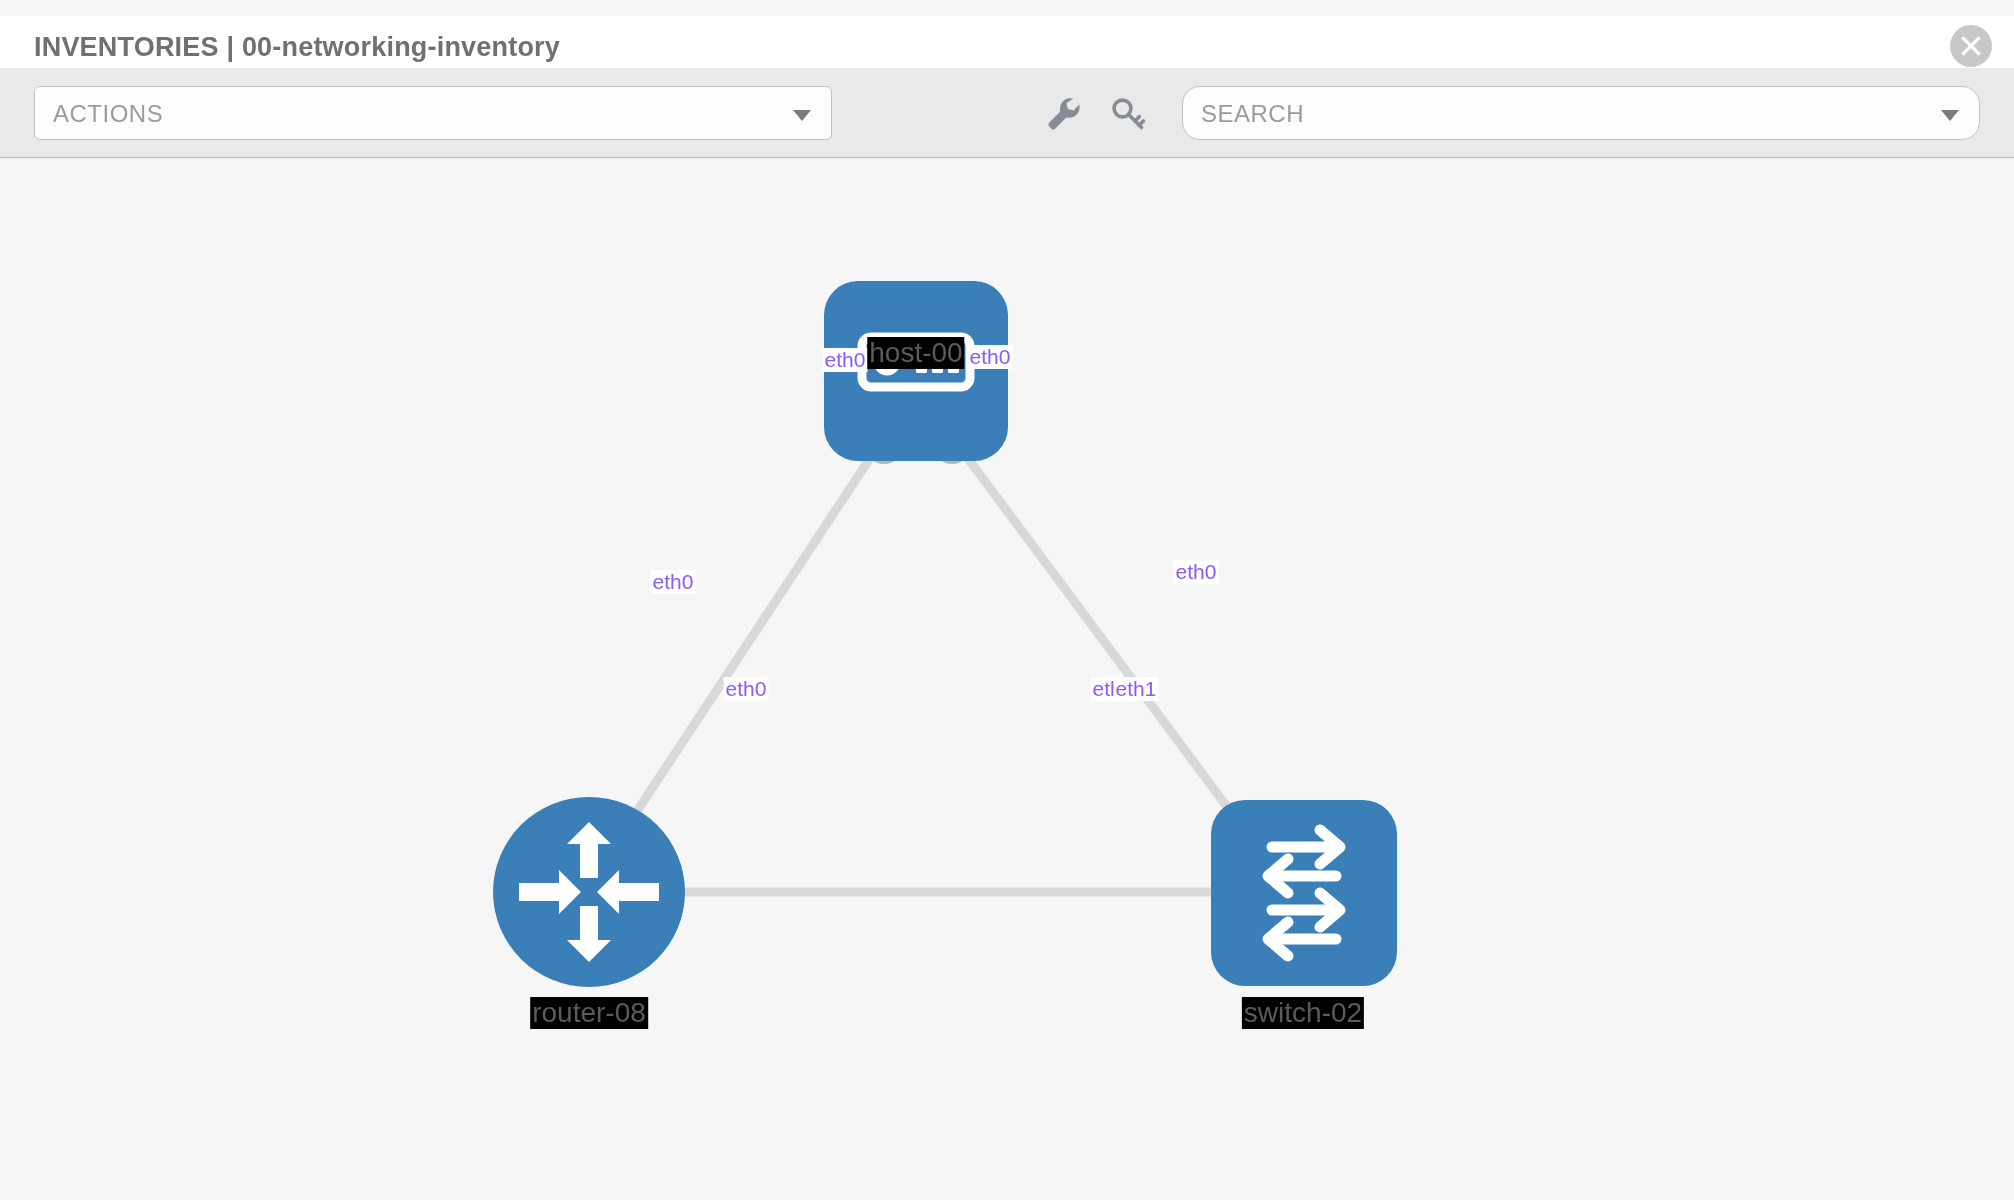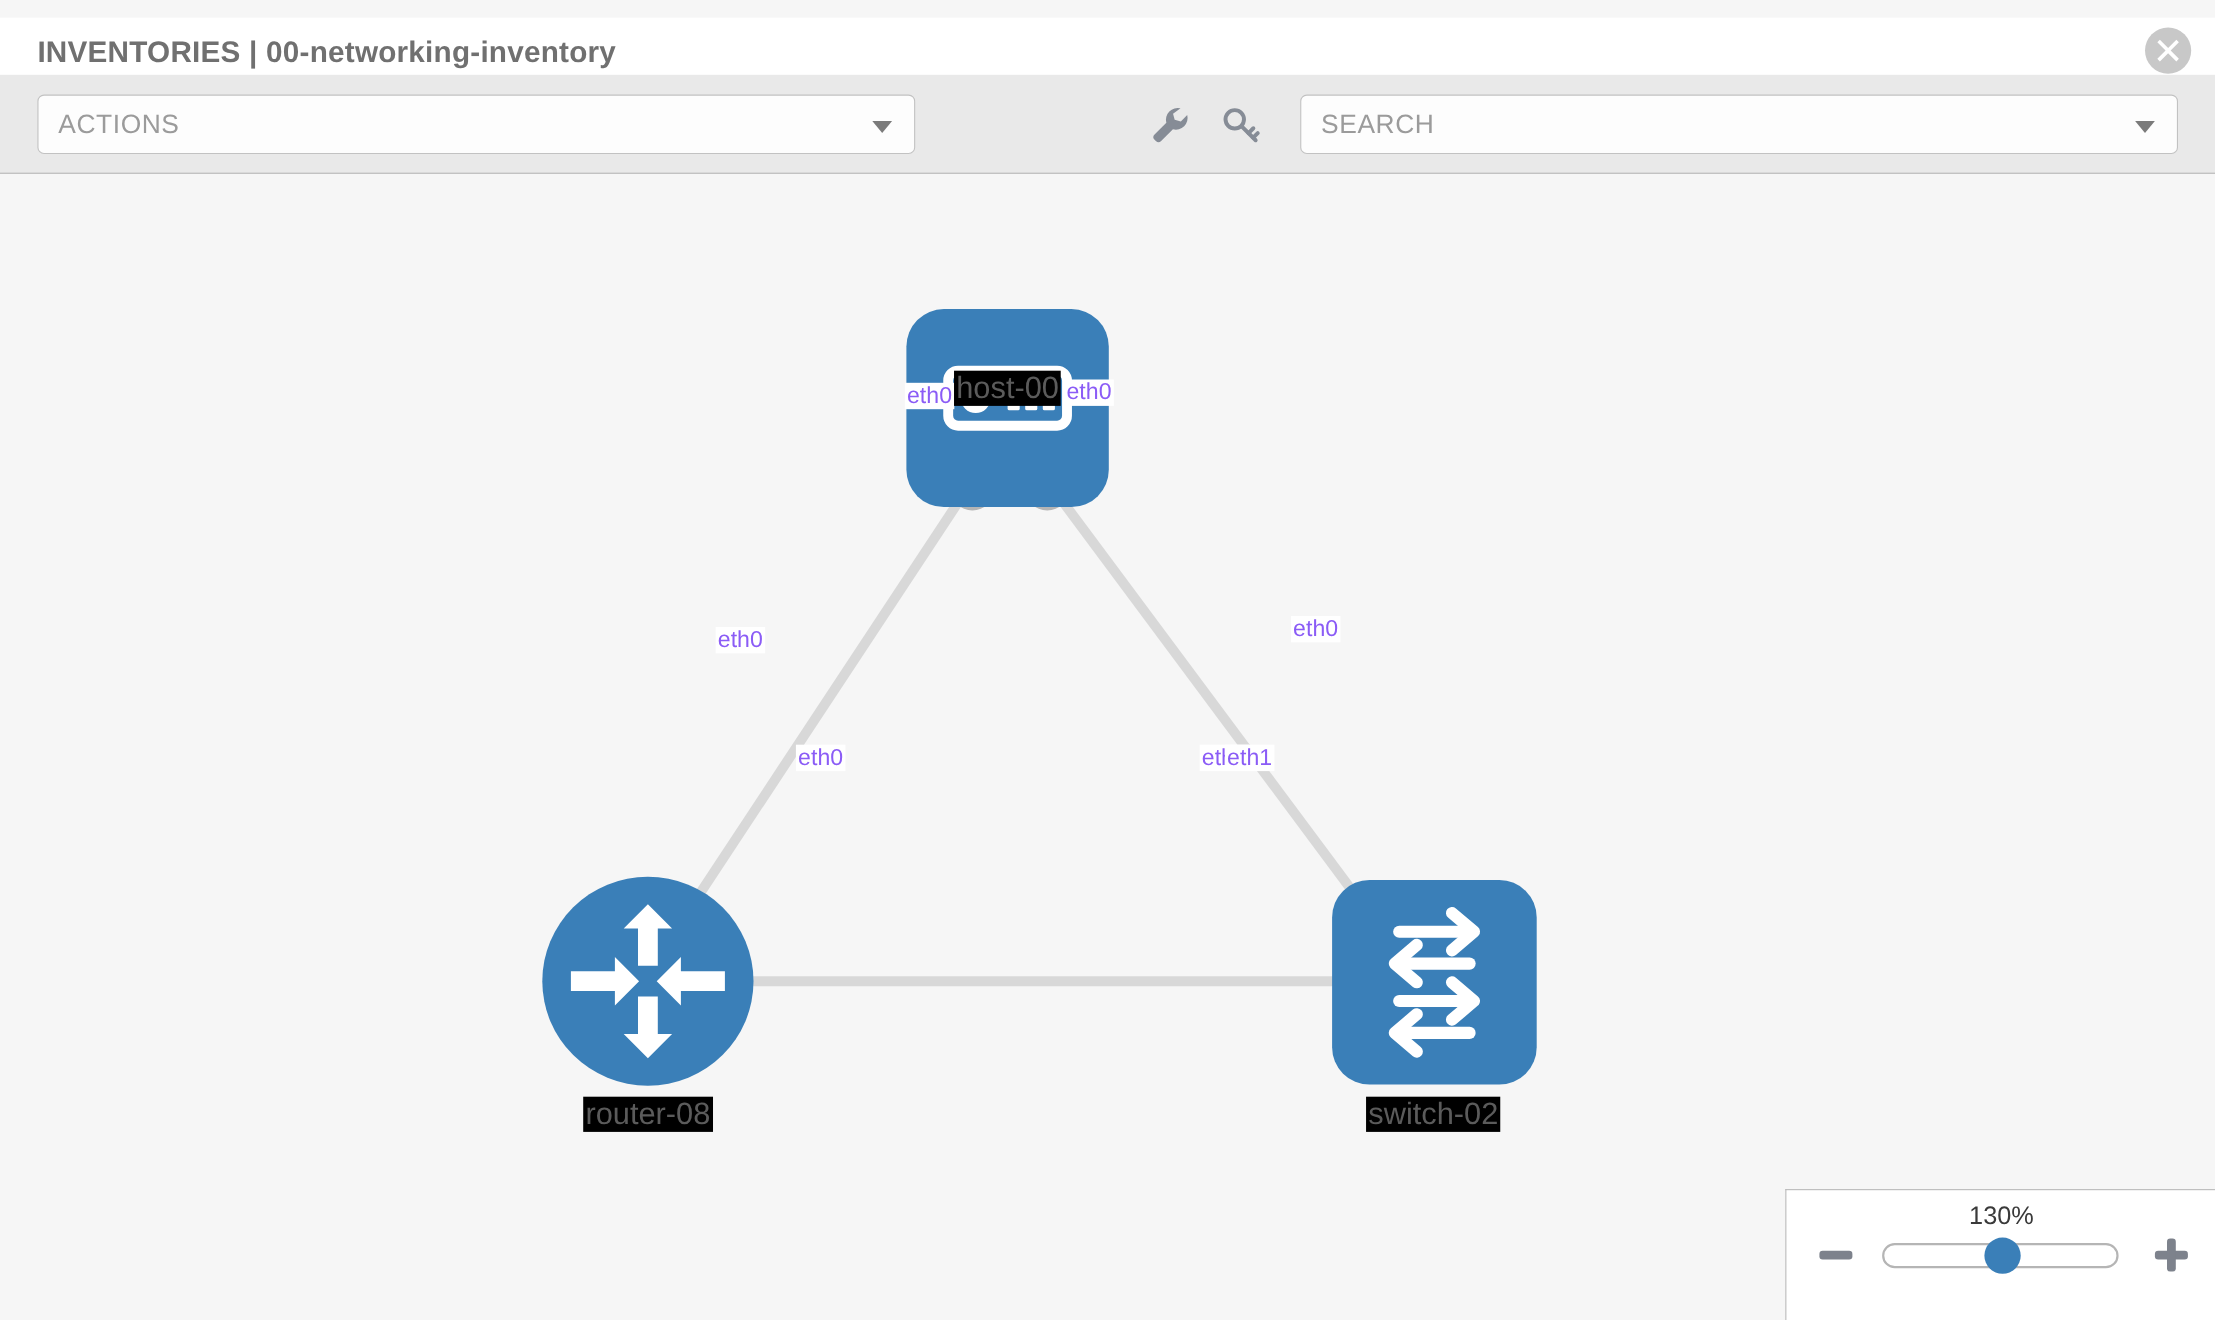--- a/index.html
+++ b/index.html
@@ -86,21 +86,21 @@
   }
   .tool-icon.wrench { left: 1040px; }
   .tool-icon.key    { left: 1104px; }
 
   .search-box {
     position: absolute;
     left: 1182px; top: 18px;
     width: 798px; height: 54px;
     background: #fdfdfd;
     border: 1px solid #c2c2c2;
-    border-radius: 6px;
+    border-radius: 18px;
     cursor: text;
   }
   .search-label {
     position: absolute;
     left: 18px; top: 13px;
     font-size: 24px;
     color: #9b9b9b;
     letter-spacing: 0.5px;
   }
 
@@ -311,33 +311,14 @@
 
     <span class="iface-label" style="left:1136px; top:518px;">eth1</span>
 
     <span class="node-label" style="left:916px; top:178px;">host-00</span>
 
     <span class="node-label" style="left:589px; top:838px;">router-08</span>
 
     <span class="node-label" style="left:1303px; top:838px;">switch-02</span>
   </div>
 
-  <div class="zoom-panel">
-    <div class="zoom-value">130%</div>
-
-    <div class="zoom-minus">
-      <svg width="34" height="34" viewBox="0 0 34 34">
-        <rect x="2" y="13" width="30" height="8" rx="3" fill="#7d828c"></rect>
-      </svg>
-    </div>
-
-    <div class="zoom-track"></div>
-    <div class="zoom-thumb"></div>
-
-    <div class="zoom-plus">
-      <svg width="34" height="34" viewBox="0 0 34 34">
-        <rect x="2" y="13" width="30" height="8" rx="3" fill="#7d828c"></rect>
-        <rect x="13" y="2" width="8" height="30" rx="3" fill="#7d828c"></rect>
-      </svg>
-    </div>
-  </div>
 
 </div>
 
 </body></html>

